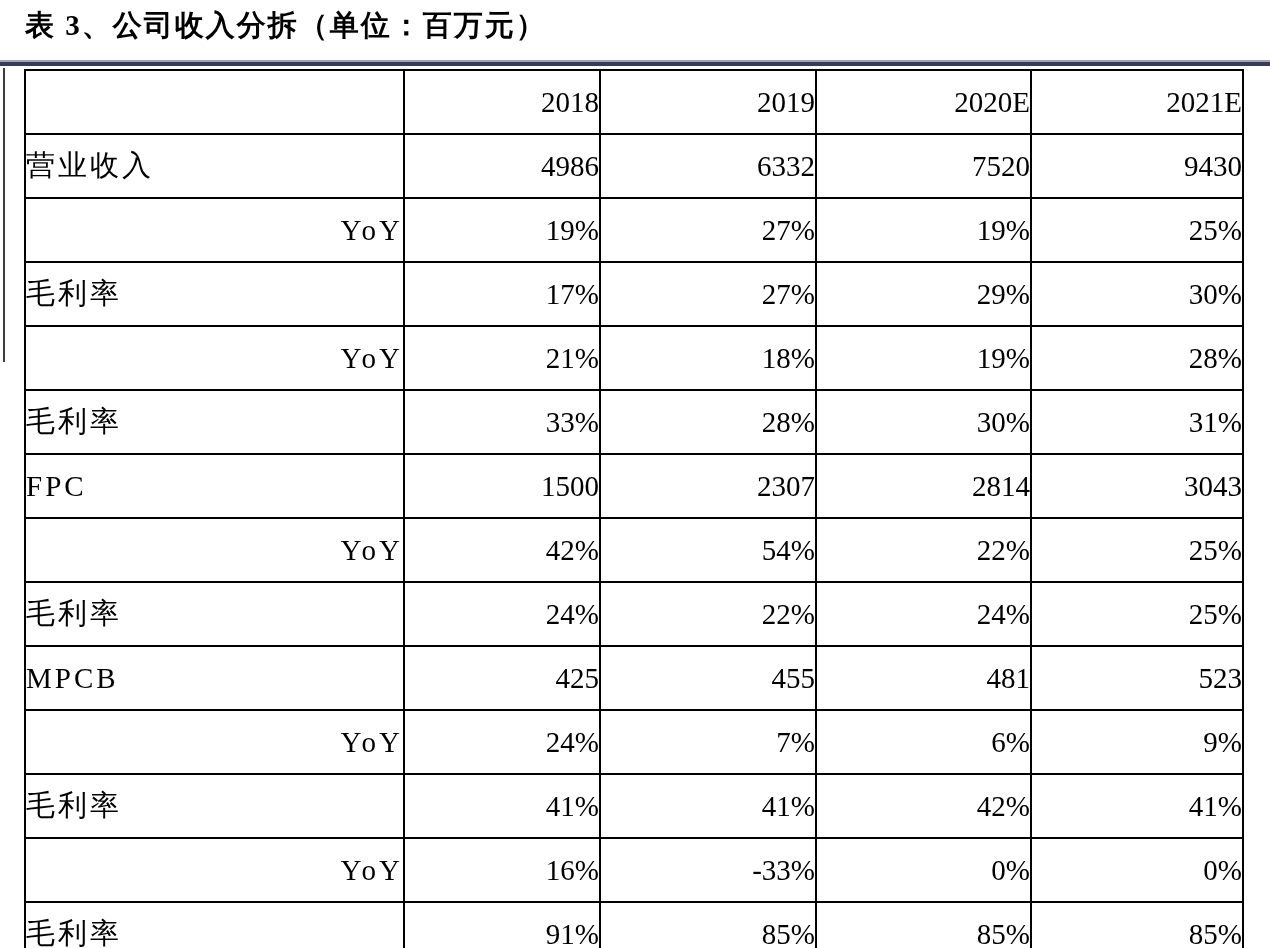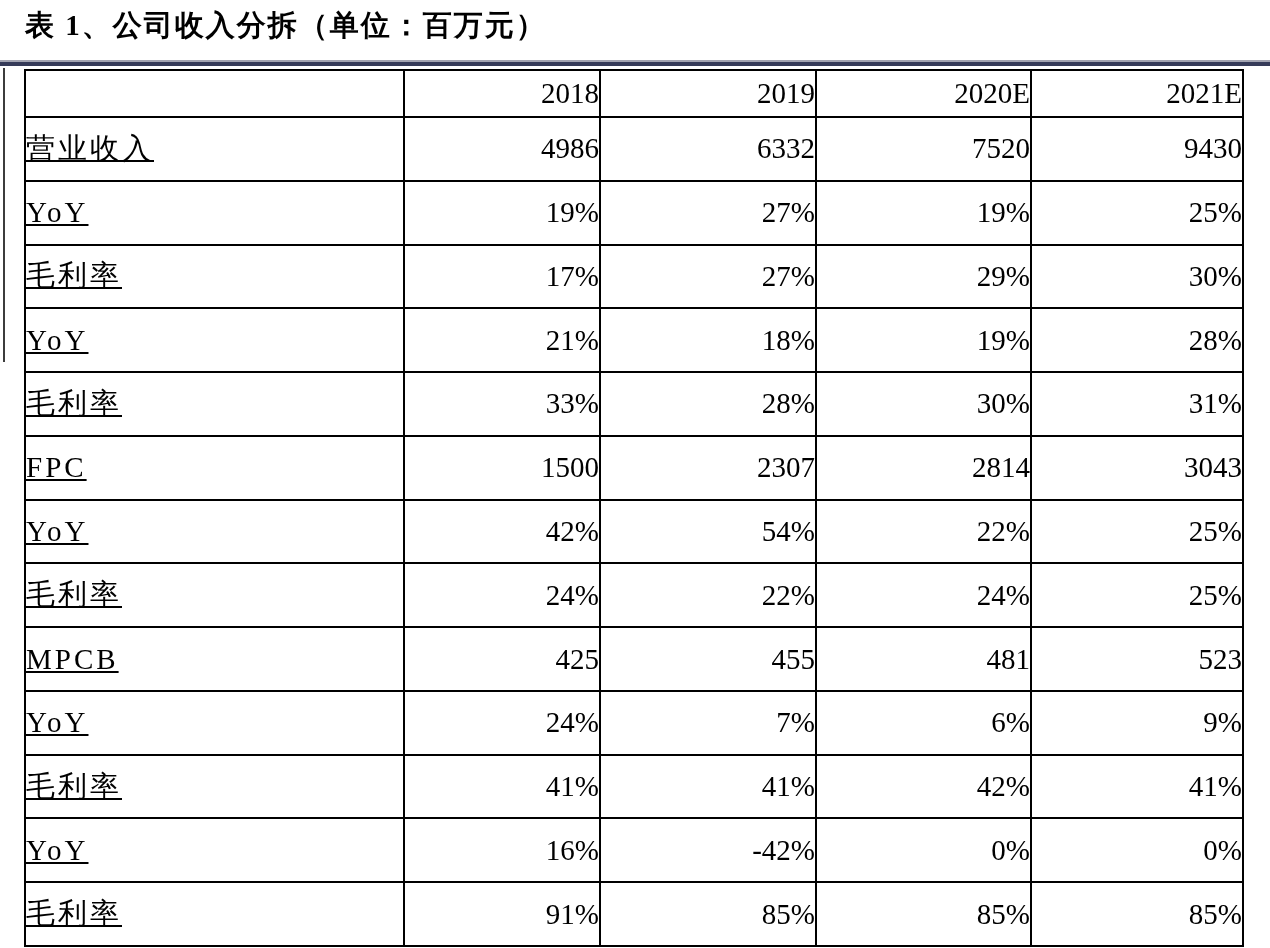--- a/index.html
+++ b/index.html
@@ -56,43 +56,42 @@
   table.breakdown td {
     border: 2px solid #000000;
     font-size: 29px;
     font-weight: normal;
     vertical-align: middle;
     padding: 0;
     overflow: hidden;
     white-space: nowrap;
   }
   table.breakdown tr {
-    height: 47px;
+    height: 64px;
   }
   td.value-cell, th.year-header {
     text-align: right;
     padding-right: 33px;
   }
   td.label-cell {
     letter-spacing: 3px;
-    text-decoration: underline;
   }
   td.lab-left {
     text-align: left;
     padding-left: 14px;
   }
   td.lab-right {
-    text-align: left;
+    text-align: right;
     padding-right: 24px;
   }
 </style>
 </head>
 <body>
 
-<h1 class="page-title">表 1、公司收入分拆（单位：百万元）</h1>
+<h1 class="page-title">表 3、公司收入分拆（单位：百万元）</h1>
 
 <div class="title-rule"></div>
 <div class="left-edge-rule"></div>
 
 <table class="breakdown">
   <colgroup>
     <col style="width:379px">
       <col style="width:196px">
       <col style="width:216px">
       <col style="width:215px">
@@ -181,21 +180,21 @@
       <tr>
         <td class="label-cell lab-left">毛利率</td>
         <td class="value-cell">41%</td>
         <td class="value-cell">41%</td>
         <td class="value-cell">42%</td>
         <td class="value-cell">41%</td>
       </tr>
       <tr>
         <td class="label-cell lab-right">YoY</td>
         <td class="value-cell">16%</td>
-        <td class="value-cell">-42%</td>
+        <td class="value-cell">-33%</td>
         <td class="value-cell">0%</td>
         <td class="value-cell">0%</td>
       </tr>
       <tr>
         <td class="label-cell lab-left">毛利率</td>
         <td class="value-cell">91%</td>
         <td class="value-cell">85%</td>
         <td class="value-cell">85%</td>
         <td class="value-cell">85%</td>
       </tr>

